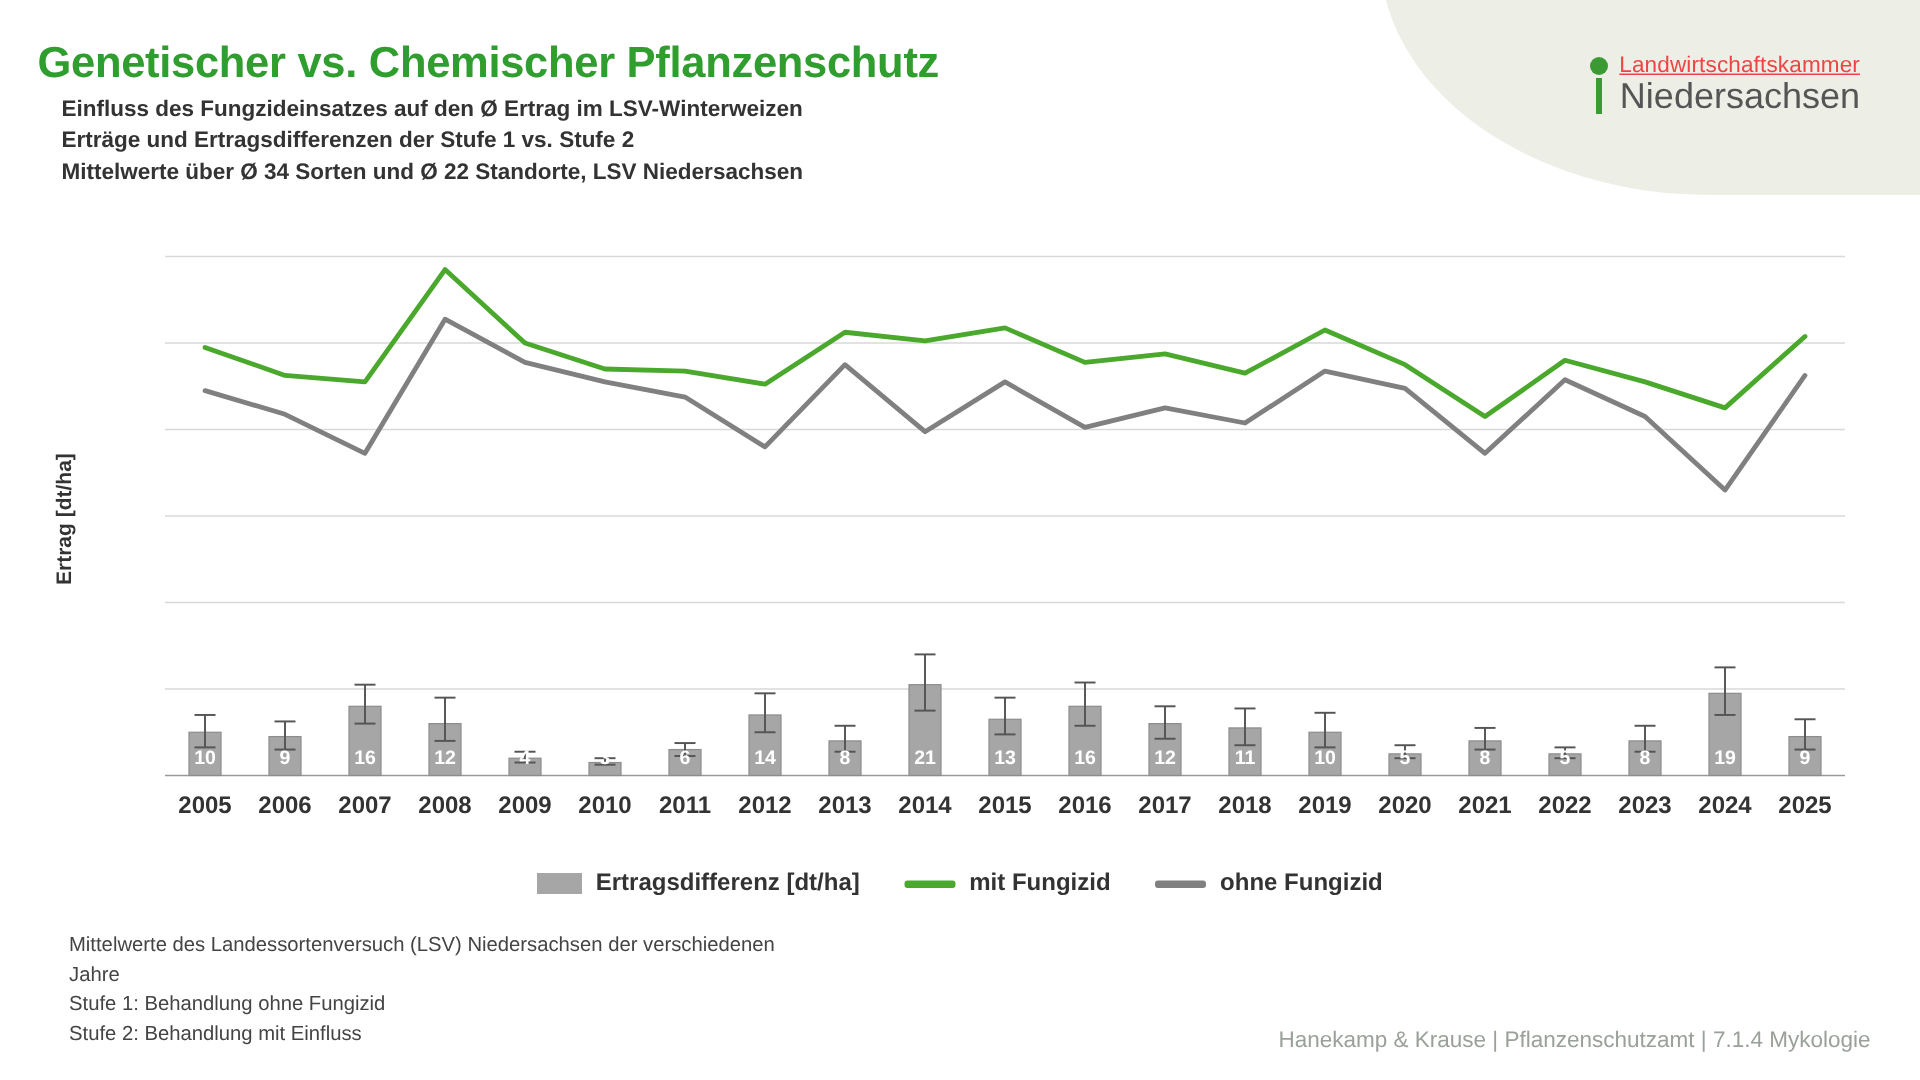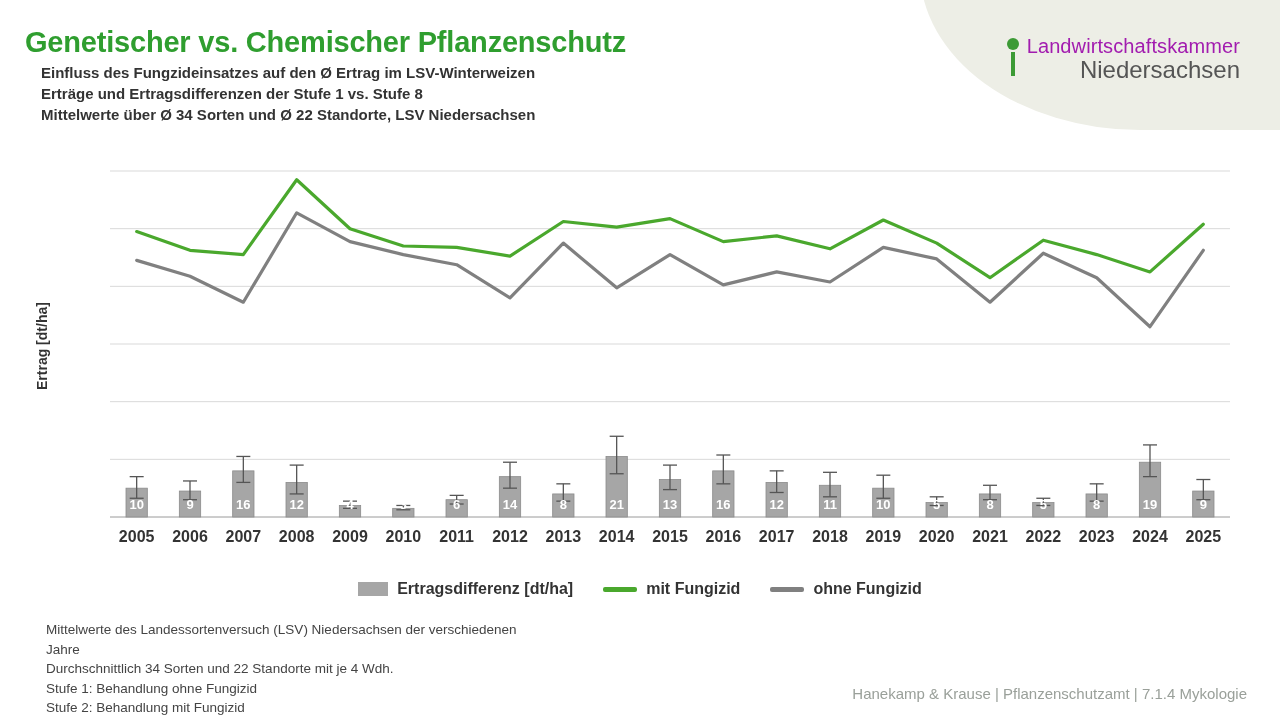--- a/index.html
+++ b/index.html
@@ -45,25 +45,26 @@
     background: #3c9a35;
   }
   .logo-stem {
     position: absolute;
     top: 16px; left: 6px;
     width: 4px; height: 24px;
     background: #3c9a35;
   }
   .logo-text { line-height: 1.0; }
   .logo-line1 {
-    font-size: 20px;
-    color: #a21caf;
+    font-size: 15px;
+    color: #ef4444;
     letter-spacing: 0.1px;
     display: block;
     margin-bottom: 2px;
+    text-decoration: underline;
   }
   .logo-line2 {
     font-size: 24px;
     color: #555555;
     display: block;
     text-align: right;
   }
 
   
   .titles { position: absolute; top: 26px; left: 25px; z-index: 2; }
@@ -174,21 +175,21 @@
   </div>
   <div class="logo-text">
     <span class="logo-line1">Landwirtschaftskammer</span>
     <span class="logo-line2">Niedersachsen</span>
   </div>
 </div>
 
 <div class="titles">
   <h1 class="main-title">Genetischer vs. Chemischer Pflanzenschutz</h1>
   <p class="sub-title">Einfluss des Fungzideinsatzes auf den Ø Ertrag im LSV-Winterweizen</p>
-  <p class="sub-title">Erträge und Ertragsdifferenzen der Stufe 1 vs. Stufe 8</p>
+  <p class="sub-title">Erträge und Ertragsdifferenzen der Stufe 1 vs. Stufe 2</p>
   <p class="sub-title">Mittelwerte über Ø 34 Sorten und Ø 22 Standorte, LSV Niedersachsen</p>
 </div>
 
 <div class="chart-wrap">
   <div class="y-axis-title">Ertrag [dt/ha]</div>
   <div class="plot">
     <svg class="chart" id="chart-svg" width="1130" height="383">
         <line x1="0" x2="1120" y1="350" y2="350" stroke="#9a9a9a" stroke-width="1"></line>
         <text x="-12" y="355" text-anchor="end" class="tick-label">0</text>
         <line x1="0" x2="1120" y1="292.3333333333333" y2="292.3333333333333" stroke="#d9d9d9" stroke-width="1"></line>
@@ -388,18 +389,17 @@
   </div>
   <div class="legend-item">
     <span class="legend-swatch-line" id="sw-gray" style="background: rgb(128, 128, 128);"></span>
     <span class="legend-label">ohne Fungizid</span>
   </div>
 </div>
 
 <div class="footnotes">
   <div>Mittelwerte des Landessortenversuch (LSV) Niedersachsen der verschiedenen</div>
   <div>Jahre</div>
-  <div>Durchschnittlich 34 Sorten und 22 Standorte mit je 4 Wdh.</div>
   <div>Stufe 1: Behandlung ohne Fungizid</div>
-  <div>Stufe 2: Behandlung mit Fungizid</div>
+  <div>Stufe 2: Behandlung mit Einfluss</div>
 </div>
 
 <div class="credit">Hanekamp &amp; Krause | Pflanzenschutzamt | 7.1.4 Mykologie</div>
 
 </body></html>

